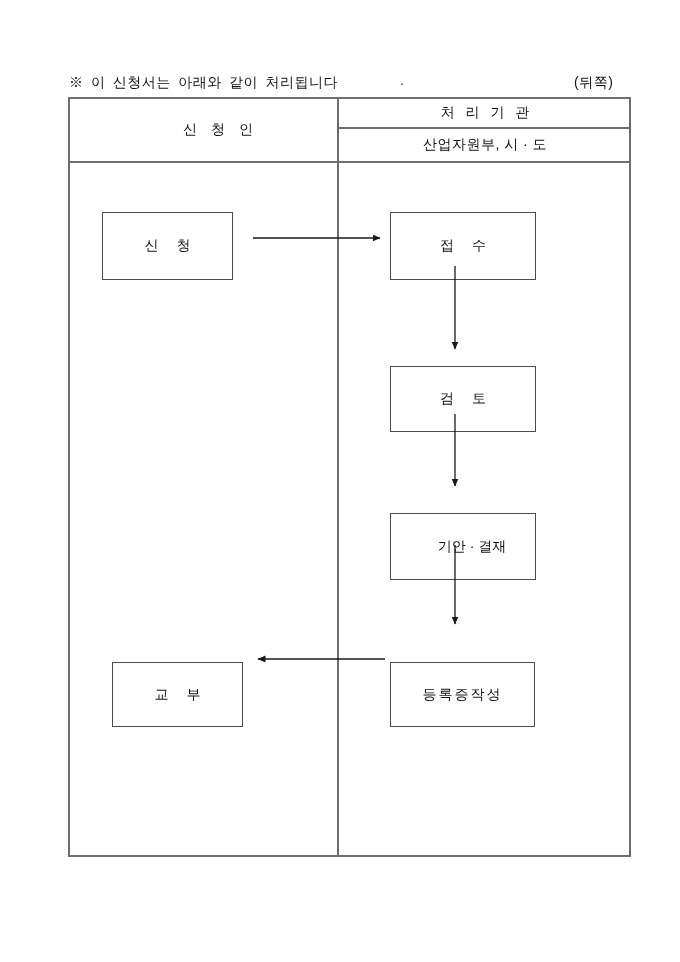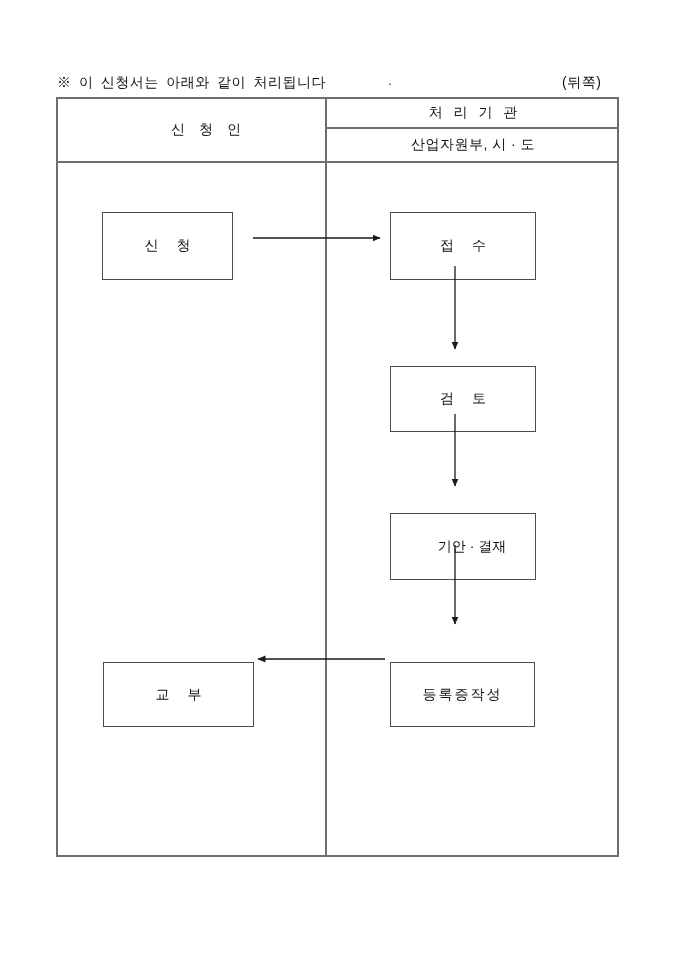--- a/index.html
+++ b/index.html
@@ -12,21 +12,21 @@
   * { margin: 0; padding: 0; box-sizing: border-box; }
   html, body { background: #fff; }
   body { font-family: "Liberation Sans", sans-serif; color: var(--text); }
   .page {
     position: relative;
     width: 680px;
     height: 962px;
     background: var(--background);
     overflow: hidden;
   }
-  .abs { position: absolute; }
+  .abs { position: absolute; margin-left: 12px; }
 
   
   .note {
     left: 57px; top: 74px;
     font-size: 14px;
     letter-spacing: 0.5px;
     word-spacing: 3px;
     white-space: pre;
   }
   .note-period { left: 388px; top: 72px; font-size: 14px; color: #333; }
@@ -64,21 +64,21 @@
     font-size: 14px;
     white-space: pre;
   }
   .wide-label { word-spacing: 14px; }
   .cert-label { letter-spacing: 2px; }
   .box-apply   { left: 102px; top: 212px; width: 131px; height: 68px; }
   .box-receive { left: 390px; top: 212px; width: 146px; height: 68px; }
   .box-review  { left: 390px; top: 366px; width: 146px; height: 66px; text-align: center; }
   .box-draft   { left: 390px; top: 513px; width: 146px; height: 67px; padding-left: 18px; }
   .box-cert    { left: 390px; top: 662px; width: 145px; height: 65px; }
-  .box-issue   { left: 103px; top: 662px; width: 151px; height: 65px; }
+  .box-issue   { left: 112px; top: 662px; width: 131px; height: 65px; }
 
   
   .arrows {
     position: absolute;
     left: 0; top: 0;
     width: 680px; height: 962px;
     pointer-events: none;
   }
   .arrows line { stroke: var(--arrow); stroke-width: 1.3px; }
   .arrowhead-path { fill: var(--arrow); }

